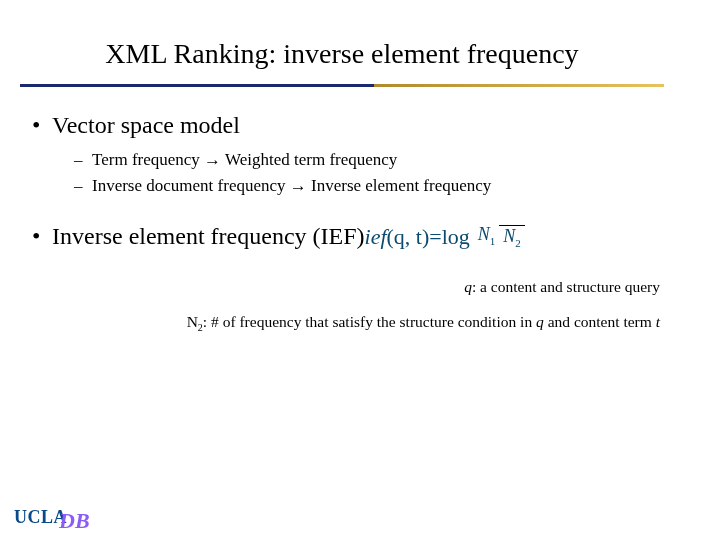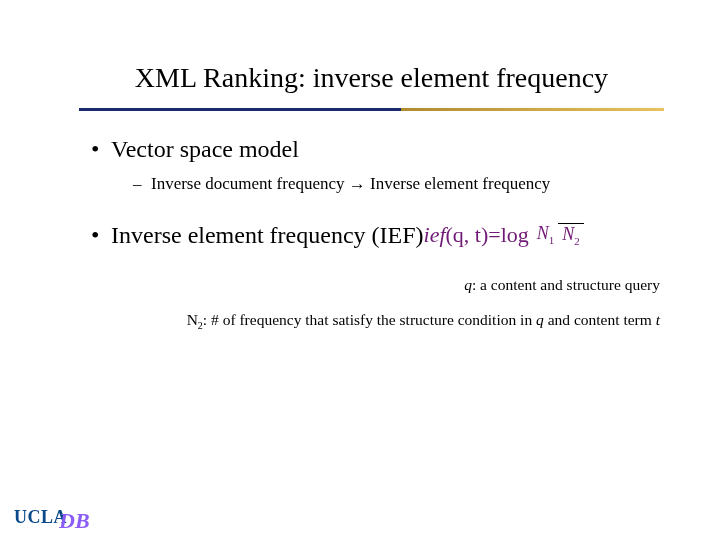--- a/index.html
+++ b/index.html
@@ -6,22 +6,21 @@
   body {
     width: 720px;
     height: 540px;
     background: #ffffff;
     font-family: "Times New Roman", Times, serif;
     color: #000;
     position: relative;
     overflow: hidden;
   }
   .slide {
-    padding: 38px 60px 0 83px;
-    margin-top: 24px;
+    padding: 38px 60px 0 24px;
   }
   .title {
     font-size: 28px;
     font-weight: 400;
     text-align: center;
     margin-bottom: 14px;
     padding: 0 10px;
   }
   .rule {
     height: 3px;
@@ -67,21 +66,21 @@
   .ief-row {
     display: flex;
     align-items: center;
   }
   .formula {
     display: inline-flex;
     align-items: center;
     font-family: "Times New Roman", serif;
     font-style: italic;
     font-size: 22px;
-    color: #701a75;
+    color: #0c4a6e;
     white-space: nowrap;
   }
   .formula .upright { font-style: normal; }
   .frac {
     display: inline-flex;
     flex-direction: row;
     align-items: center;
     font-style: italic;
     font-size: 18px;
     line-height: 1.05;
@@ -131,20 +130,21 @@
 <body>
 
 <div class="slide">
   <h1 class="title">XML Ranking: inverse element frequency</h1>
   <div class="rule"></div>
 
   <ul class="top">
     <li>
       <span>Vector space model</span>
       <ul class="sub">
+        <li>Term frequency → Weighted term frequency</li>
         <li>Inverse document frequency → Inverse element frequency</li>
       </ul>
     </li>
     <li>
       <div class="ief-row">
         <span>Inverse element frequency (IEF)</span>
         <span class="formula">
           <span>ief</span>
             <span class="upright">(q, t)</span>
             <span class="upright"> = </span>

